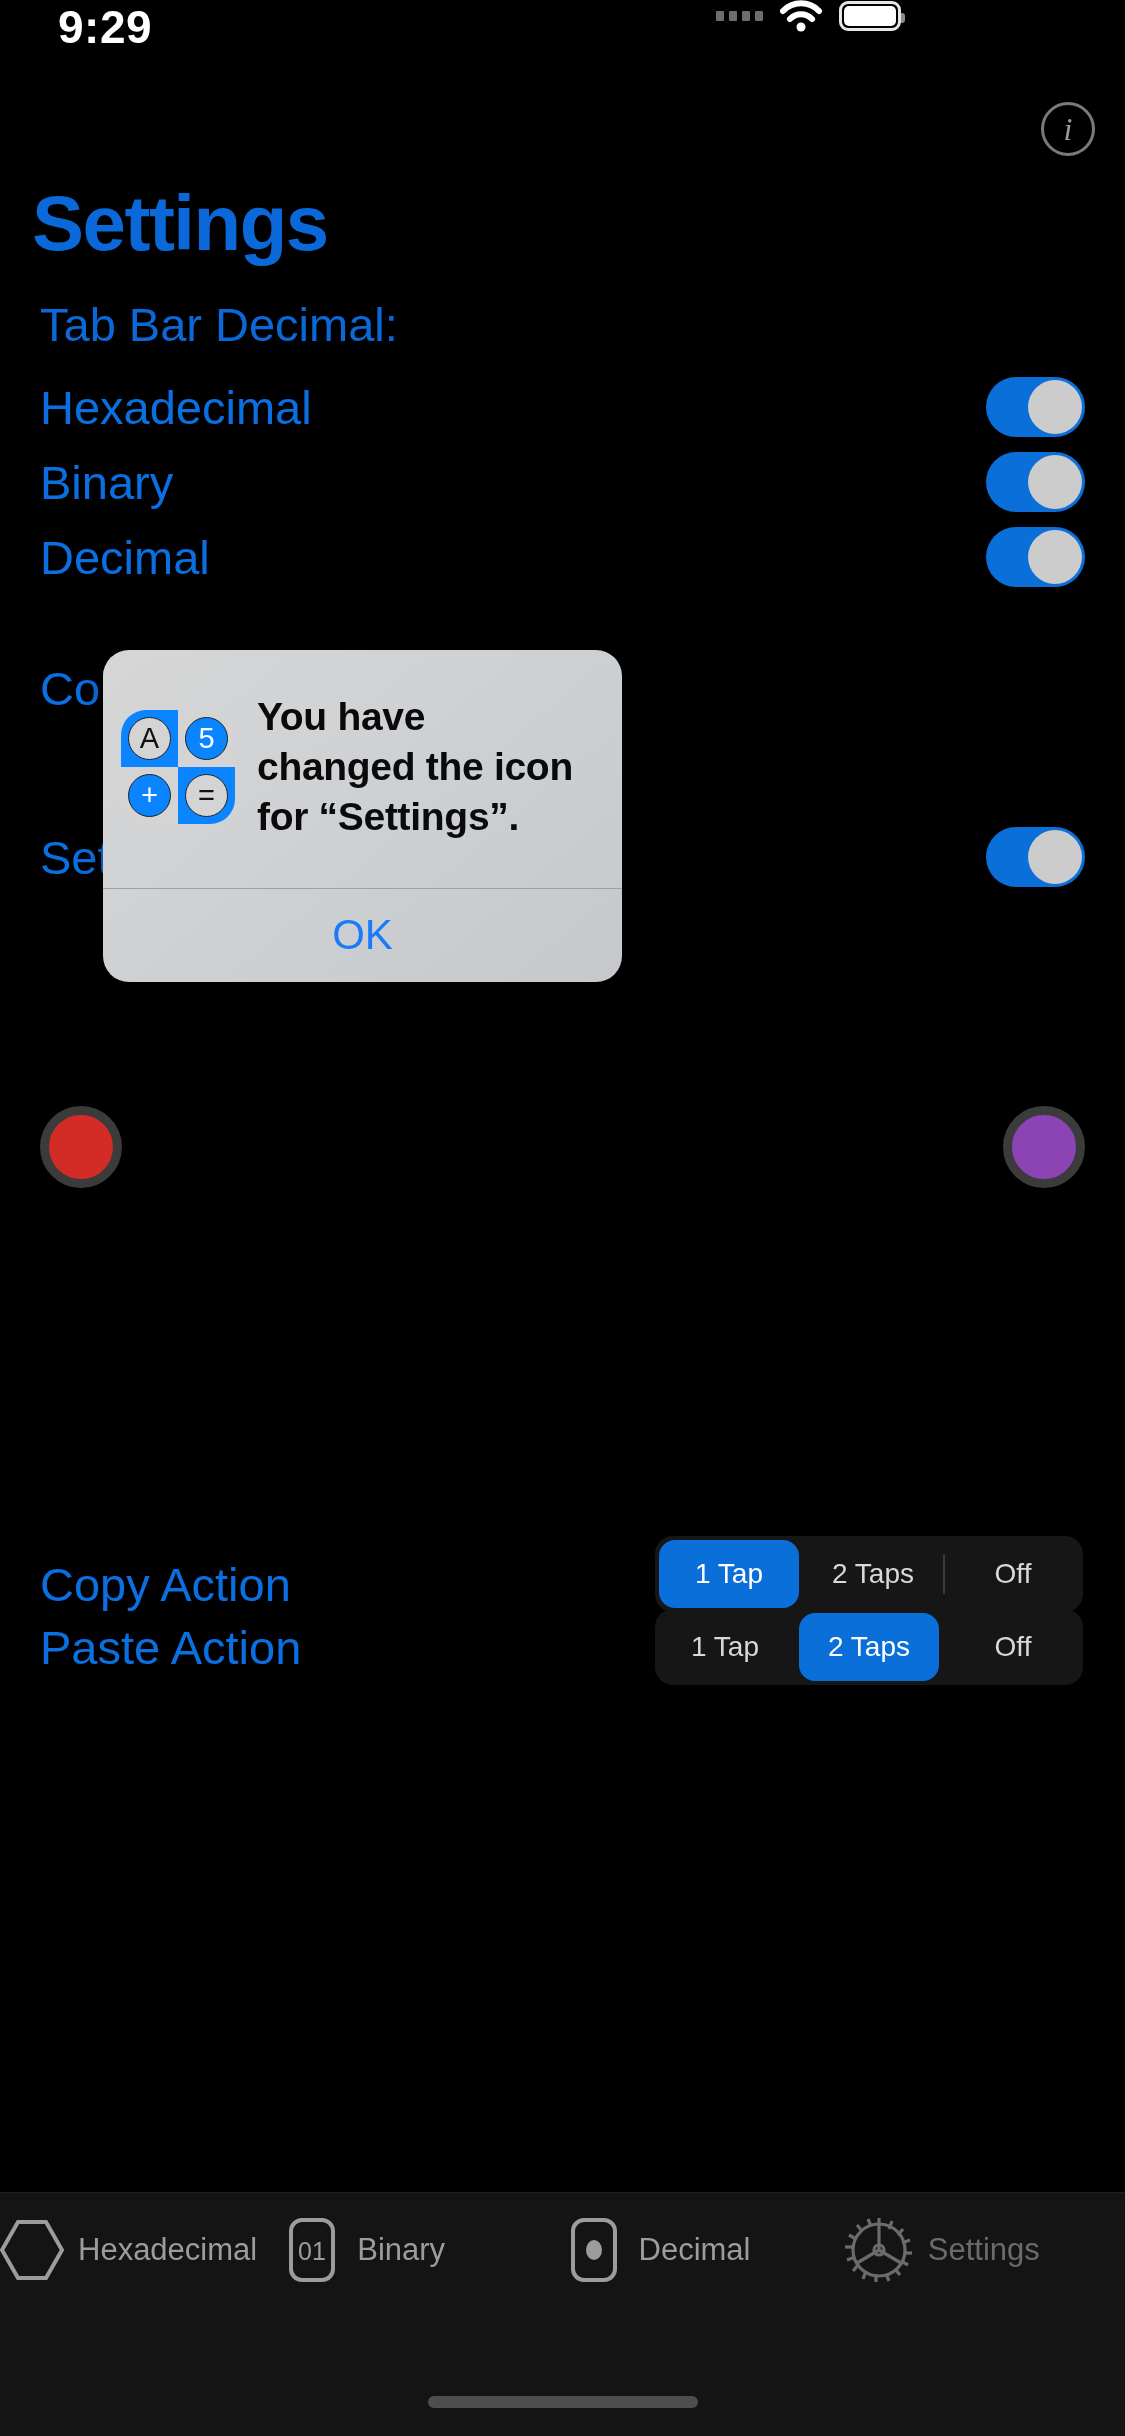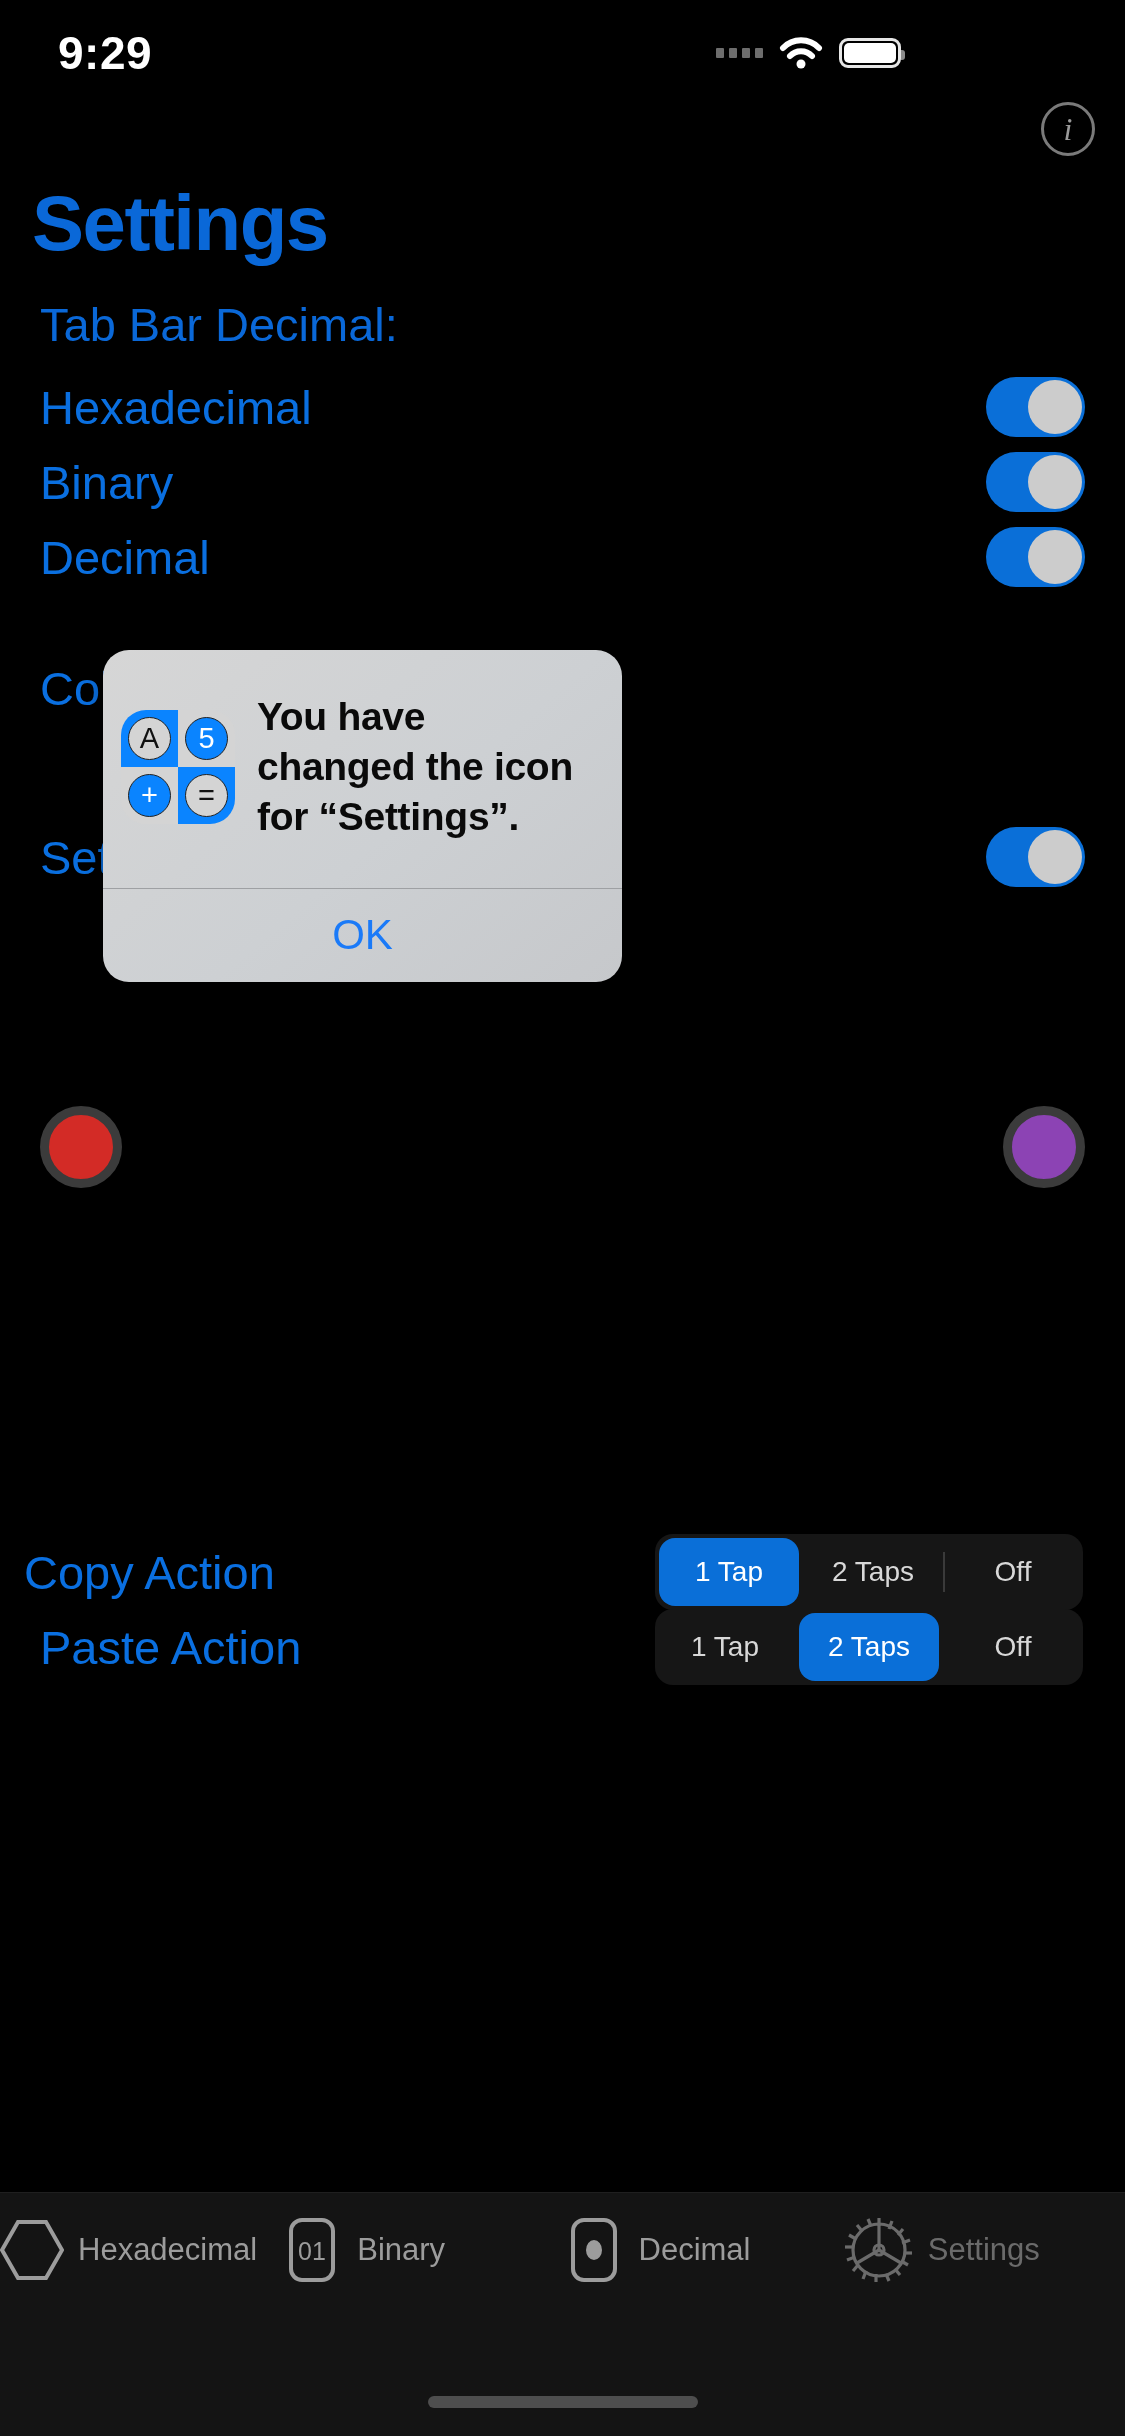--- a/index.html
+++ b/index.html
@@ -12,21 +12,21 @@
   #screen {
     position: relative;
     width: 1125px; height: 2436px;
     background: #000;
   }
 
   
   .statusbar {
     position: absolute; top: 0; left: 0;
     width: 963px; height: 105px;
-    display: flex; align-items: center;
+    display: flex; align-items: flex-start;
     justify-content: space-between;
     padding: 0 62px 0 58px;
   }
   .sb-time {
     color: #fff; font-size: 46px; font-weight: 600;
     letter-spacing: 0.5px;
   }
   .sb-right { display: flex; align-items: center; gap: 16px; }
   .sb-dots { display: flex; gap: 5px; align-items: flex-end; }
   .sb-dots i {
@@ -259,21 +259,21 @@
     <div class="dot" style="background:#8c43b4"></div>
   </div>
 
   <div class="row" style="top:820px;height:74px;">
     <div class="row-label">Set</div>
     <div class="toggle">
         <i></i>
       </div>
   </div>
 
-  <div class="row" style="top:1532px;height:80px;padding-left:24px;padding-right:42px;">
+  <div class="row" style="top:1532px;height:80px;padding-left:40px;padding-right:42px;align-items:flex-end;">
     <div class="row-label">Copy Action</div>
     <div class="seg">
       <div class="seg-item sel">1 Tap</div>
       <div class="seg-item">2 Taps</div>
       <div class="seg-item divider">Off</div>
     </div>
   </div>
 
   <div class="row" style="top:1607px;height:80px;padding-left:40px;padding-right:42px;">
     <div class="row-label">Paste Action</div>

